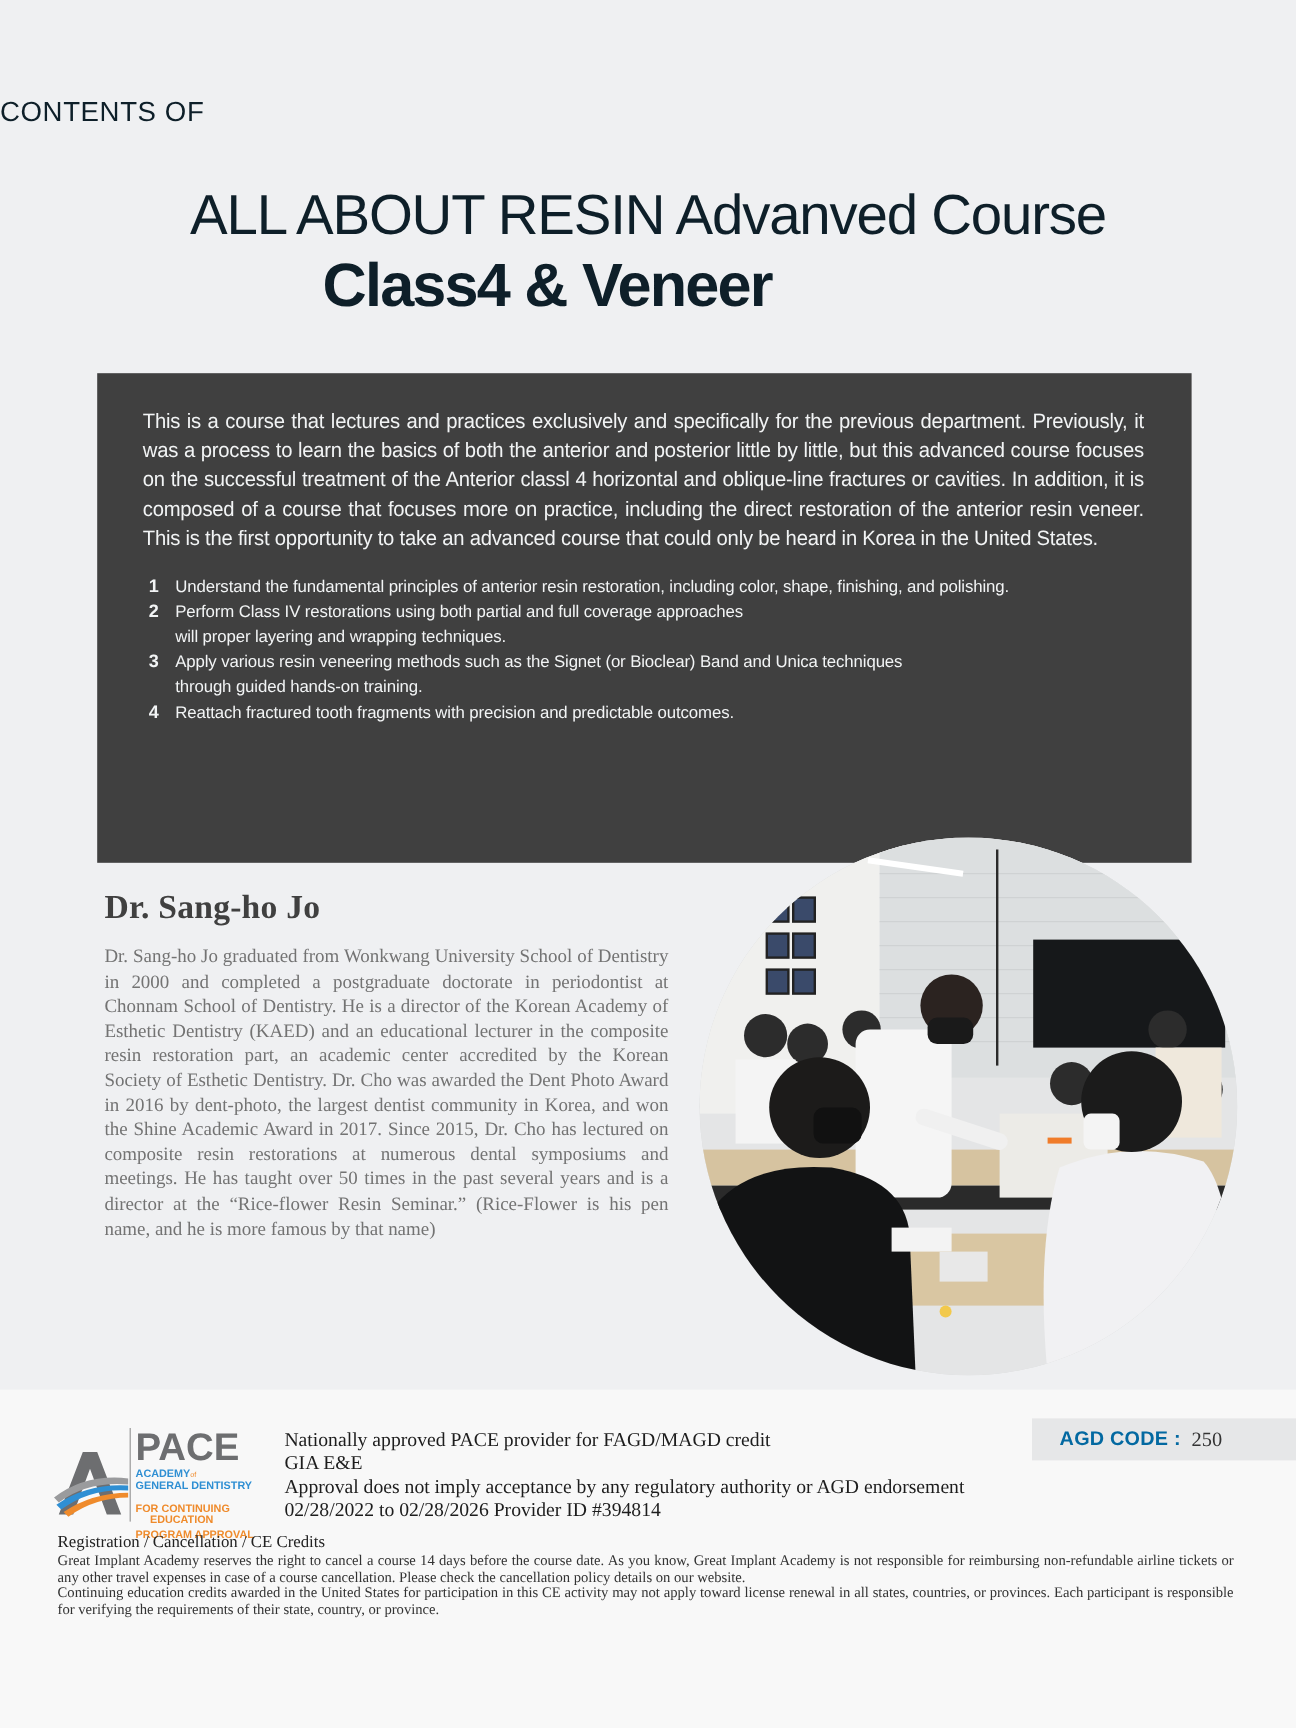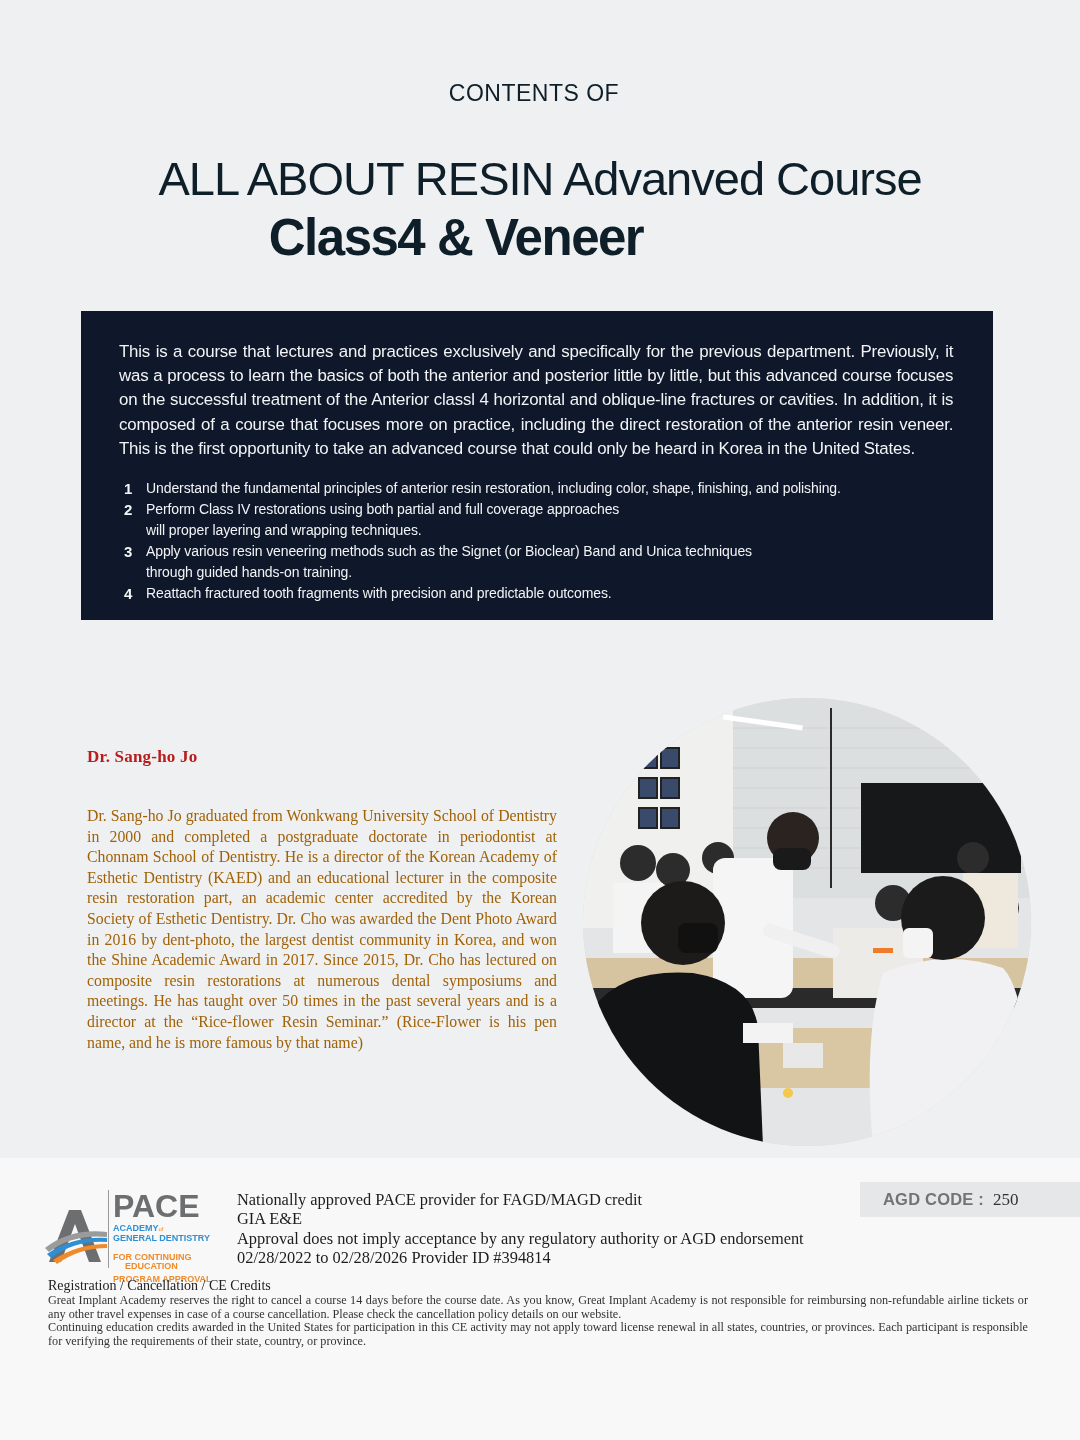--- a/index.html
+++ b/index.html
@@ -5,21 +5,21 @@
     * { margin: 0; padding: 0; box-sizing: border-box; }
     html, body { width: 1080px; height: 1440px; }
     body {
       background: #eff0f2;
       position: relative;
       overflow: hidden;
       color: #0e1f29;
     }
     .eyebrow {
       position: absolute; top: 80px; left: 0; width: 1068px;
-      text-align: center;
+      text-align: left;
       font-family: "Liberation Sans", sans-serif;
       font-size: 23px; letter-spacing: 0.5px;
       color: #0e1f29;
     }
     .title {
       position: absolute; top: 150px; left: 0; width: 1080px;
       text-align: center;
       font-family: "Liberation Sans", sans-serif;
       font-size: 47px; letter-spacing: -1px;
       color: #0e1f29; line-height: 58px;
@@ -27,22 +27,22 @@
     .subtitle {
       position: absolute; top: 207px; left: 0; width: 912px;
       text-align: center;
       font-family: "Liberation Sans", sans-serif;
       font-weight: bold;
       font-size: 51px; letter-spacing: -1.5px;
       color: #0e1f29; line-height: 62px;
     }
     .intro-box {
       position: absolute; top: 311px; left: 81px;
-      width: 912px; height: 309px;
-      background: #0f172a;
+      width: 912px; height: 408px;
+      background: #404040;
       color: #f2f4f5;
       padding: 28px 38px 0 38px;
       font-family: "Liberation Sans", sans-serif;
     }
     .intro-text {
       font-size: 17.4px; line-height: 24.2px;
       text-align: justify;
       letter-spacing: -0.2px;
       transform: scaleX(0.97);
       transform-origin: left top;
@@ -64,27 +64,27 @@
       font-weight: bold; font-size: 15px;
       padding-left: 5px;
     }
     .obj-text { white-space: pre-line; }
 
     .bio {
       position: absolute; top: 742px; left: 87px; width: 470px;
       font-family: "Liberation Serif", serif;
     }
     .bio-name {
-      font-size: 17px; color: #b91c1c; letter-spacing: 0.2px;
+      font-size: 28px; color: #404040; letter-spacing: 0.2px;
       line-height: 30px;
     }
     .bio-text {
-      margin-top: 34px;
+      margin-top: 16px;
       font-size: 15.8px; line-height: 20.6px;
-      text-align: justify; color: #a16207;
+      text-align: justify; color: #737373;
     }
 
     .photo {
       position: absolute; top: 698px; left: 583px;
       width: 448px; height: 448px; border-radius: 50%;
       overflow: hidden;
       background: #d9dadb;
     }
 
     .footer {
@@ -116,21 +116,21 @@
       font-family: "Liberation Serif", serif;
       font-size: 16.4px; line-height: 19.4px; color: #1d1d1d;
     }
     .agd-box {
       position: absolute; top: 1182px; left: 860px; width: 220px; height: 35px;
       background: #e6e7e8;
       display: flex; align-items: center; padding-left: 23px;
     }
     .agd-label {
       font-family: "Liberation Sans", sans-serif; font-weight: bold;
-      font-size: 16.5px; color: #737373; letter-spacing: 0.2px;
+      font-size: 16.5px; color: #0369a1; letter-spacing: 0.2px;
     }
     .agd-value {
       margin-left: 9px;
       font-family: "Liberation Serif", serif;
       font-size: 17px; color: #333;
     }
     .policy {
       position: absolute; top: 1278px; left: 48px; width: 980px;
       font-family: "Liberation Serif", serif;
       color: #333;

